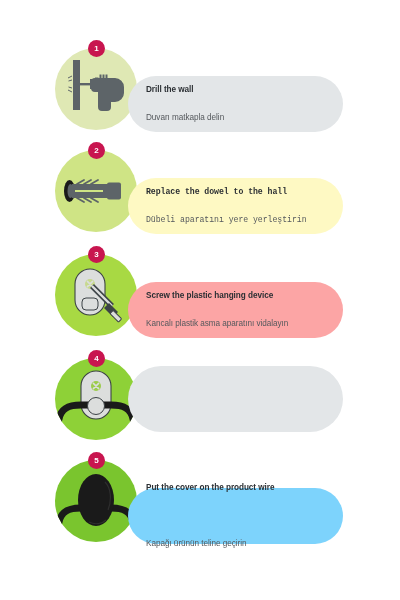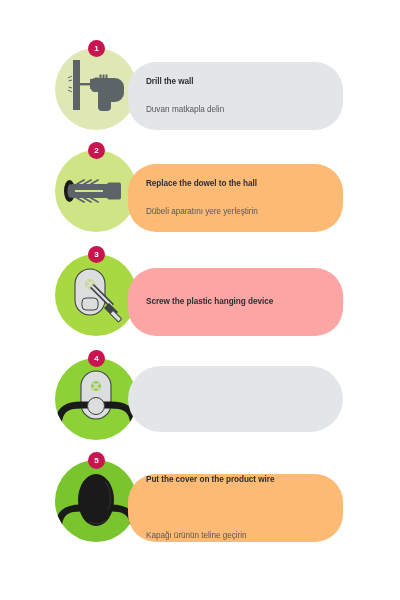--- a/index.html
+++ b/index.html
@@ -7,21 +7,21 @@
     width:400px;height:600px;background:#ffffff;
     font-family:"Liberation Sans","DejaVu Sans",sans-serif;
     overflow:hidden;position:relative;
   }
   #infographic{position:relative;width:400px;height:600px;}
 
   .step{position:absolute;left:0;width:400px;height:100px;}
 
   
   .pill{
-    position:absolute;left:128px;top:22px;width:215px;height:68px;
+    position:absolute;left:128px;top:36px;width:215px;height:56px;
     background:#e3e6e8;border-radius:28px;box-sizing:border-box;
     padding:0 14px 0 18px;display:flex;flex-direction:column;justify-content:center;
   }
   .step-4 .pill{top:16px;height:66px;border-radius:33px;}
   .pill-title{
     font-size:8.2px;font-weight:bold;color:#2b2f33;line-height:10.4px;
     letter-spacing:-0.05px;
   }
   .pill-sub{
     font-size:8.2px;font-weight:normal;color:#55595d;line-height:11px;
@@ -94,21 +94,21 @@
 
         <path d="M22 34 l7 -4 M29 34 l7 -4 M36 34 l7 -4" stroke="#5d6468" stroke-width="1.8" fill="none" stroke-linecap="round"></path>
         <path d="M22 48 l7 4 M29 48 l7 4 M36 48 l7 4" stroke="#5d6468" stroke-width="1.8" fill="none" stroke-linecap="round"></path>
 
         <rect x="20" y="40" width="28" height="2" fill="#cfe485"></rect>
       </svg>
     </div>
     <div class="badge" style="background: rgb(200, 21, 79);">
       <span>2</span>
     </div>
-    <div class="pill" style="background: #fdba74;">
+    <div class="pill" style="background: #fef9c3; font-family: Liberation Mono, monospace;">
       <div class="pill-title">Replace the dowel to the hall</div>
       <div class="pill-sub">Dübeli aparatını yere yerleştirin</div>
     </div>
   </div>
 
   <div class="step step-3" style="top:246px;">
     <div class="circle" style="background:#a8d943;">
       <svg viewBox="0 0 82 82">
 
         <rect x="20" y="15" width="30" height="46" rx="15" fill="#dcdedd" stroke="#3c4246" stroke-width="1.1"></rect>
@@ -123,20 +123,21 @@
 
         <path d="M54 49 l9 9 l-5 5 l-9 -9 z" fill="#3c4246"></path>
         <rect x="55" y="60" width="12" height="4.5" rx="1" fill="#dcdedd" stroke="#3c4246" stroke-width="1" transform="rotate(45 61 62)"></rect>
       </svg>
     </div>
     <div class="badge" style="background: rgb(200, 21, 79);">
       <span>3</span>
     </div>
     <div class="pill" style="background: #fca5a5;">
       <div class="pill-title">Screw the plastic hanging device</div>
+      <div class="pill-sub">Kancalı plastik asma aparatını vidalayın</div>
     </div>
   </div>
 
   <div class="step step-4" style="top:350px;">
     <div class="circle" style="background:#8ed137;">
       <svg viewBox="0 0 82 82">
 
         <rect x="26" y="13" width="30" height="48" rx="15" fill="#dcdedd" stroke="#3c4246" stroke-width="1.1"></rect>
 
         <circle cx="41" cy="28" r="5" fill="#9ccc4a"></circle>
@@ -162,19 +163,19 @@
 
         <ellipse cx="41" cy="40" rx="18" ry="26" fill="#1a1a1a"></ellipse>
 
         <path d="M50 22 C 56 28, 57 40, 53 50" stroke="#2e2e2e" stroke-width="1.2" fill="none"></path>
         <path d="M34 62 C 40 65, 47 64, 51 60" stroke="#2e2e2e" stroke-width="1.2" fill="none"></path>
       </svg>
     </div>
     <div class="badge" style="background: rgb(200, 21, 79);">
       <span>5</span>
     </div>
-    <div class="pill" style="background: #fdba74; gap: 28px;">
+    <div class="pill" style="background: #7dd3fc; gap: 28px;">
       <div class="pill-title">Put the cover on the product wire</div>
       <div class="pill-sub">Kapağı ürünün teline geçirin</div>
     </div>
   </div>
 
 </div>
 
 </body></html>

